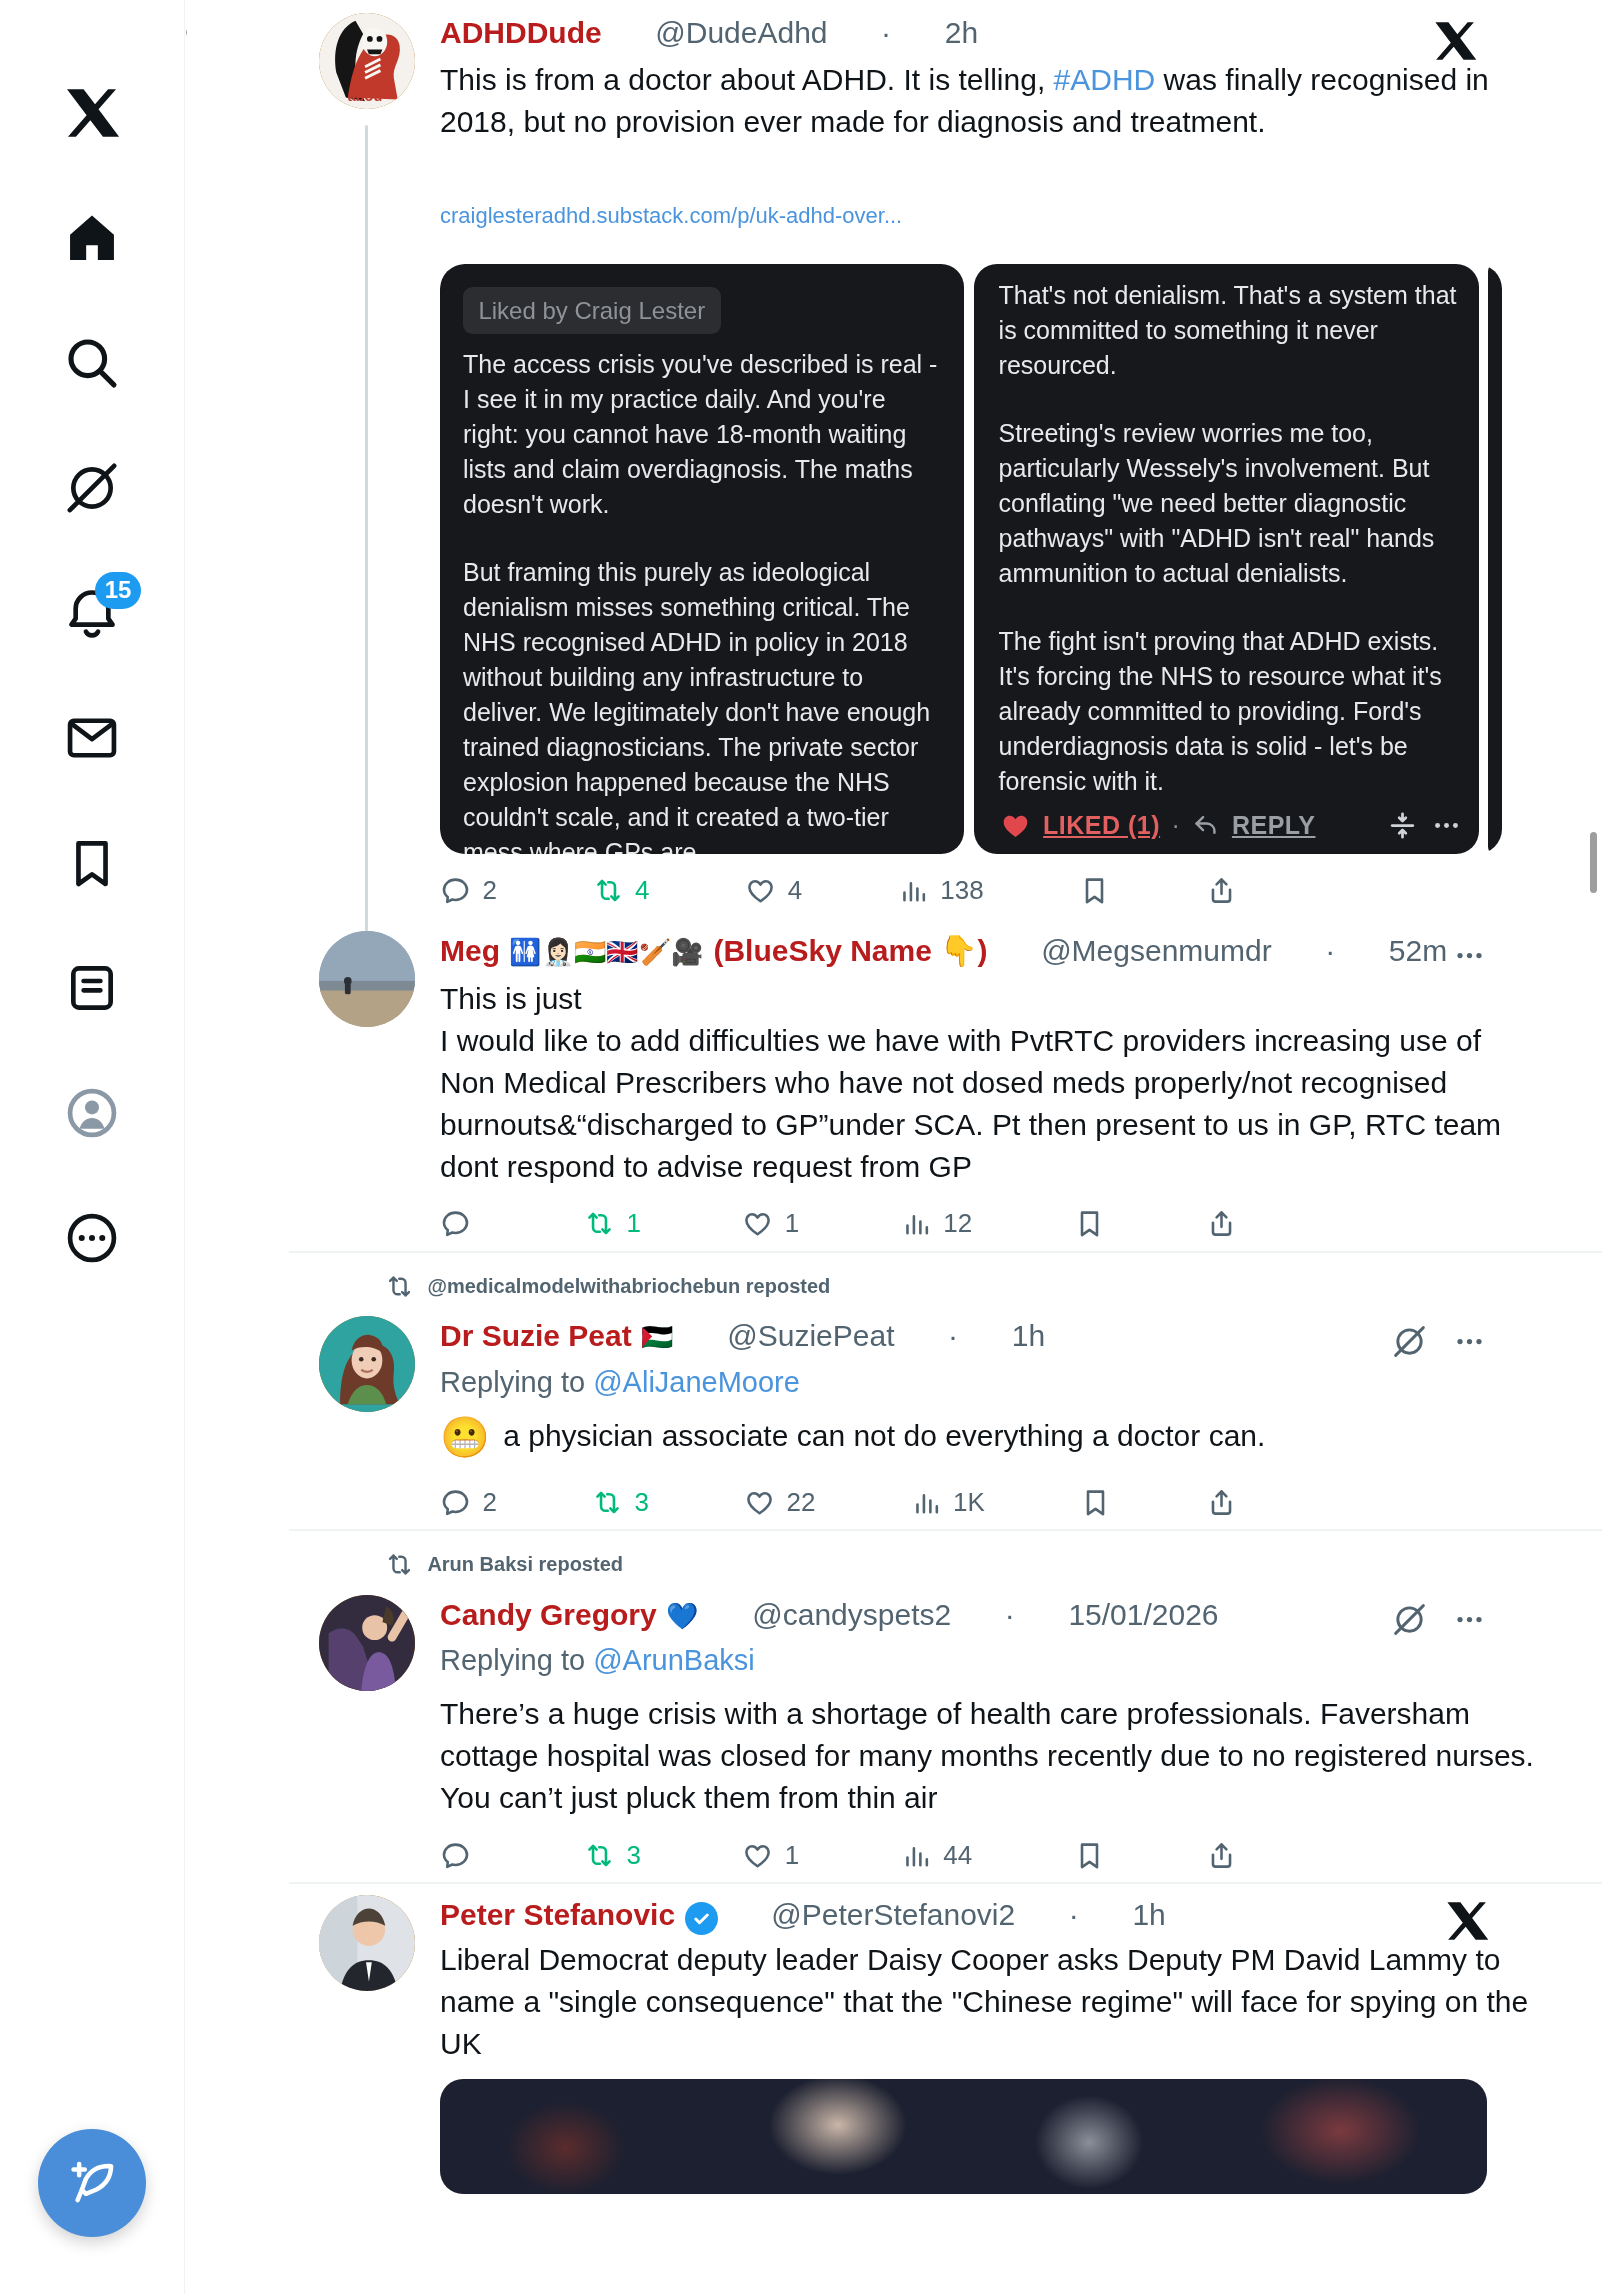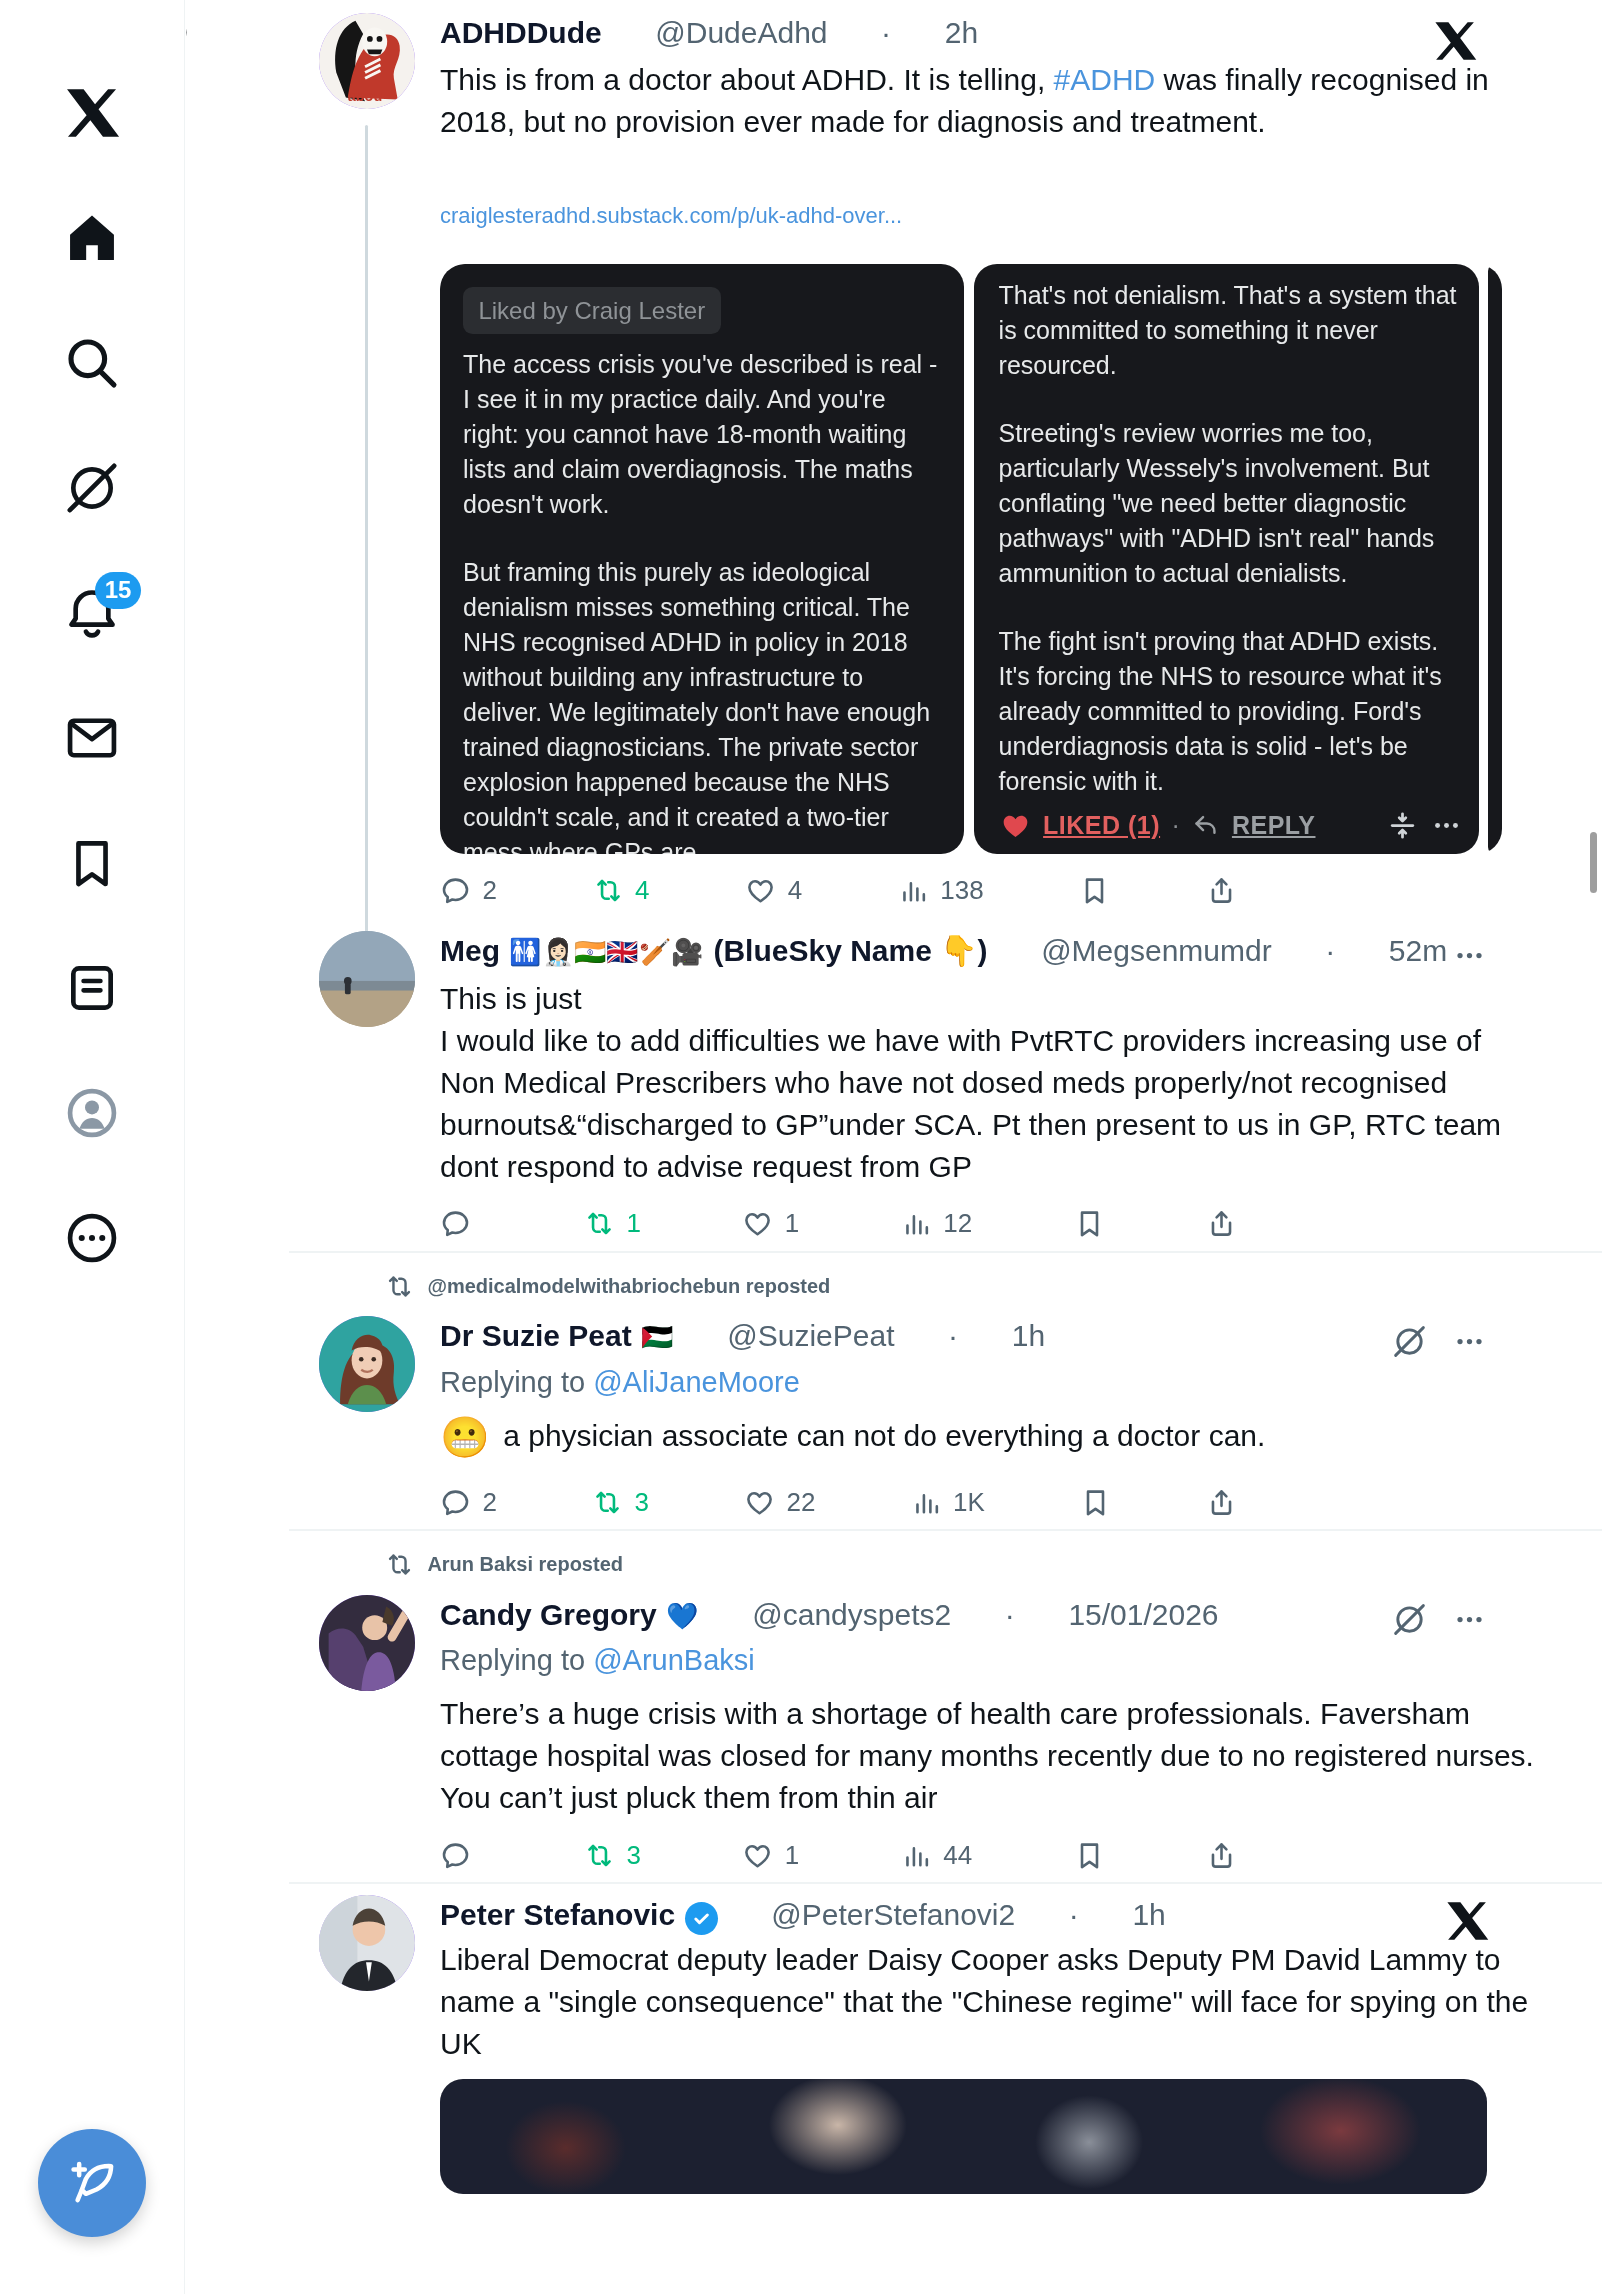--- a/index.html
+++ b/index.html
@@ -31,25 +31,25 @@
     border-radius:19px; font-size:24px; font-weight:600; display:flex; align-items:center; justify-content:center; padding:0 9.6px; }
   .profile-ic { color:#8b98a5; }
   .fab { position:absolute; left:38px; top:2129px; width:108px; height:108px; border-radius:50%;
     background:#4a8dd8; display:flex; align-items:center; justify-content:center; box-shadow:0 5.8px 15.4px rgba(0,0,0,.18); }
   .fab svg { width:54px; height:54px; color:#fff; }
 
   
   .feed { position:absolute; left:187px; top:0; right:0; height:100%; background:#fff; }
   .thread-line { position:absolute; left:178px; top:125px; width:2.9px; height:882px; background:#cfd9de; border-radius:1.9px; }
   .tweet { position:relative; display:flex; gap:25px; padding:13.4px 67px 5.8px 132px; }
-  .avatar { width:96px; height:96px; border-radius:50%; overflow:hidden; flex-shrink:0; position:relative; z-index:2; background:#8b5cf6; }
+  .avatar { width:96px; height:96px; border-radius:50%; overflow:hidden; flex-shrink:0; position:relative; z-index:2; background:#a16207; }
   .avatar svg { width:100%; height:100%; }
   .tbody { flex:1; min-width:0; }
   .namerow { display:flex; align-items:baseline; gap:9.6px; font-size:30px; line-height:40px; white-space:nowrap; overflow:hidden; }
-  .uname { font-weight:700; color:#0f172a; }
+  .uname { font-weight:700; color:#b91c1c; }
   .uemoji { font-size:26px; }
   .sec { color:#536471; font-weight:400;margin-left:44px; }
   .ttext { font-size:30px; line-height:42px; color:#0f1419; margin-top:5.8px; word-wrap:break-word; }
   .link-blue { color:#4a94dd; text-decoration:none; }
   .tlink { display:block; font-size:22px; line-height:38px; margin-top:54px; }
   .replying { font-size:29px; line-height:38px; color:#536471; margin-top:5.8px; }
   .corner-x { position:absolute; top:19px; right:125px; width:44px; height:44px; color:#0f1419; }
   .corner-x svg { width:44px; height:44px; }
   .row-actions { position:absolute; top:21px; right:115px; display:flex; gap:25px; align-items:center; color:#536471; }
   .row-actions svg { width:35px; height:35px; }

